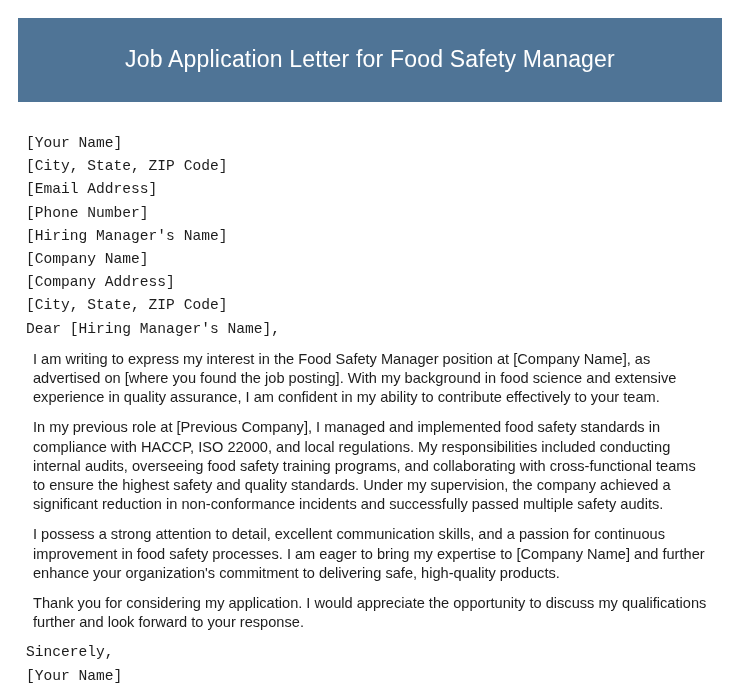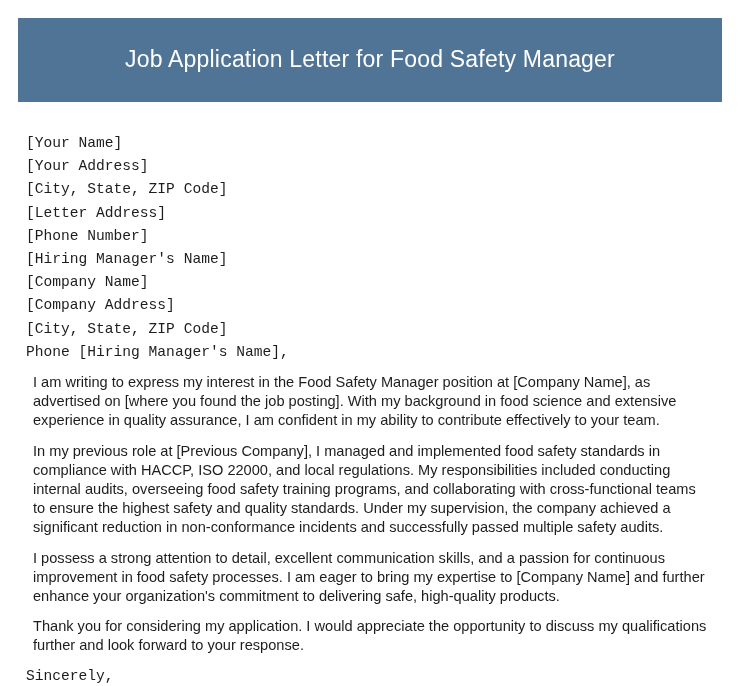--- a/index.html
+++ b/index.html
@@ -59,29 +59,28 @@
 <body>
 
 <div class="page">
 
   <div class="header-banner">
     <div class="header-title">Job Application Letter for Food Safety Manager</div>
   </div>
 
   <div class="letter-body">
     <p class="letter-line">[Your Name]</p>
-    <p class="letter-line">[Your Address]</p>
     <p class="letter-line">[City, State, ZIP Code]</p>
-    <p class="letter-line">[Letter Address]</p>
+    <p class="letter-line">[Email Address]</p>
     <p class="letter-line">[Phone Number]</p>
     <p class="letter-line">[Hiring Manager's Name]</p>
     <p class="letter-line">[Company Name]</p>
     <p class="letter-line">[Company Address]</p>
     <p class="letter-line">[City, State, ZIP Code]</p>
-    <p class="letter-line">Phone [Hiring Manager's Name],</p>
+    <p class="letter-line">Dear [Hiring Manager's Name],</p>
     <p class="letter-para">I am writing to express my interest in the Food Safety Manager position at [Company Name], as advertised on [where you found the job posting]. With my background in food science and extensive experience in quality assurance, I am confident in my ability to contribute effectively to your team.</p>
     <p class="letter-para">In my previous role at [Previous Company], I managed and implemented food safety standards in compliance with HACCP, ISO 22000, and local regulations. My responsibilities included conducting internal audits, overseeing food safety training programs, and collaborating with cross-functional teams to ensure the highest safety and quality standards. Under my supervision, the company achieved a significant reduction in non-conformance incidents and successfully passed multiple safety audits.</p>
     <p class="letter-para">I possess a strong attention to detail, excellent communication skills, and a passion for continuous improvement in food safety processes. I am eager to bring my expertise to [Company Name] and further enhance your organization's commitment to delivering safe, high-quality products.</p>
     <p class="letter-para">Thank you for considering my application. I would appreciate the opportunity to discuss my qualifications further and look forward to your response.</p>
     <p class="letter-line">Sincerely,</p>
     <p class="letter-line">[Your Name]</p>
   </div>
 
 </div>
 

